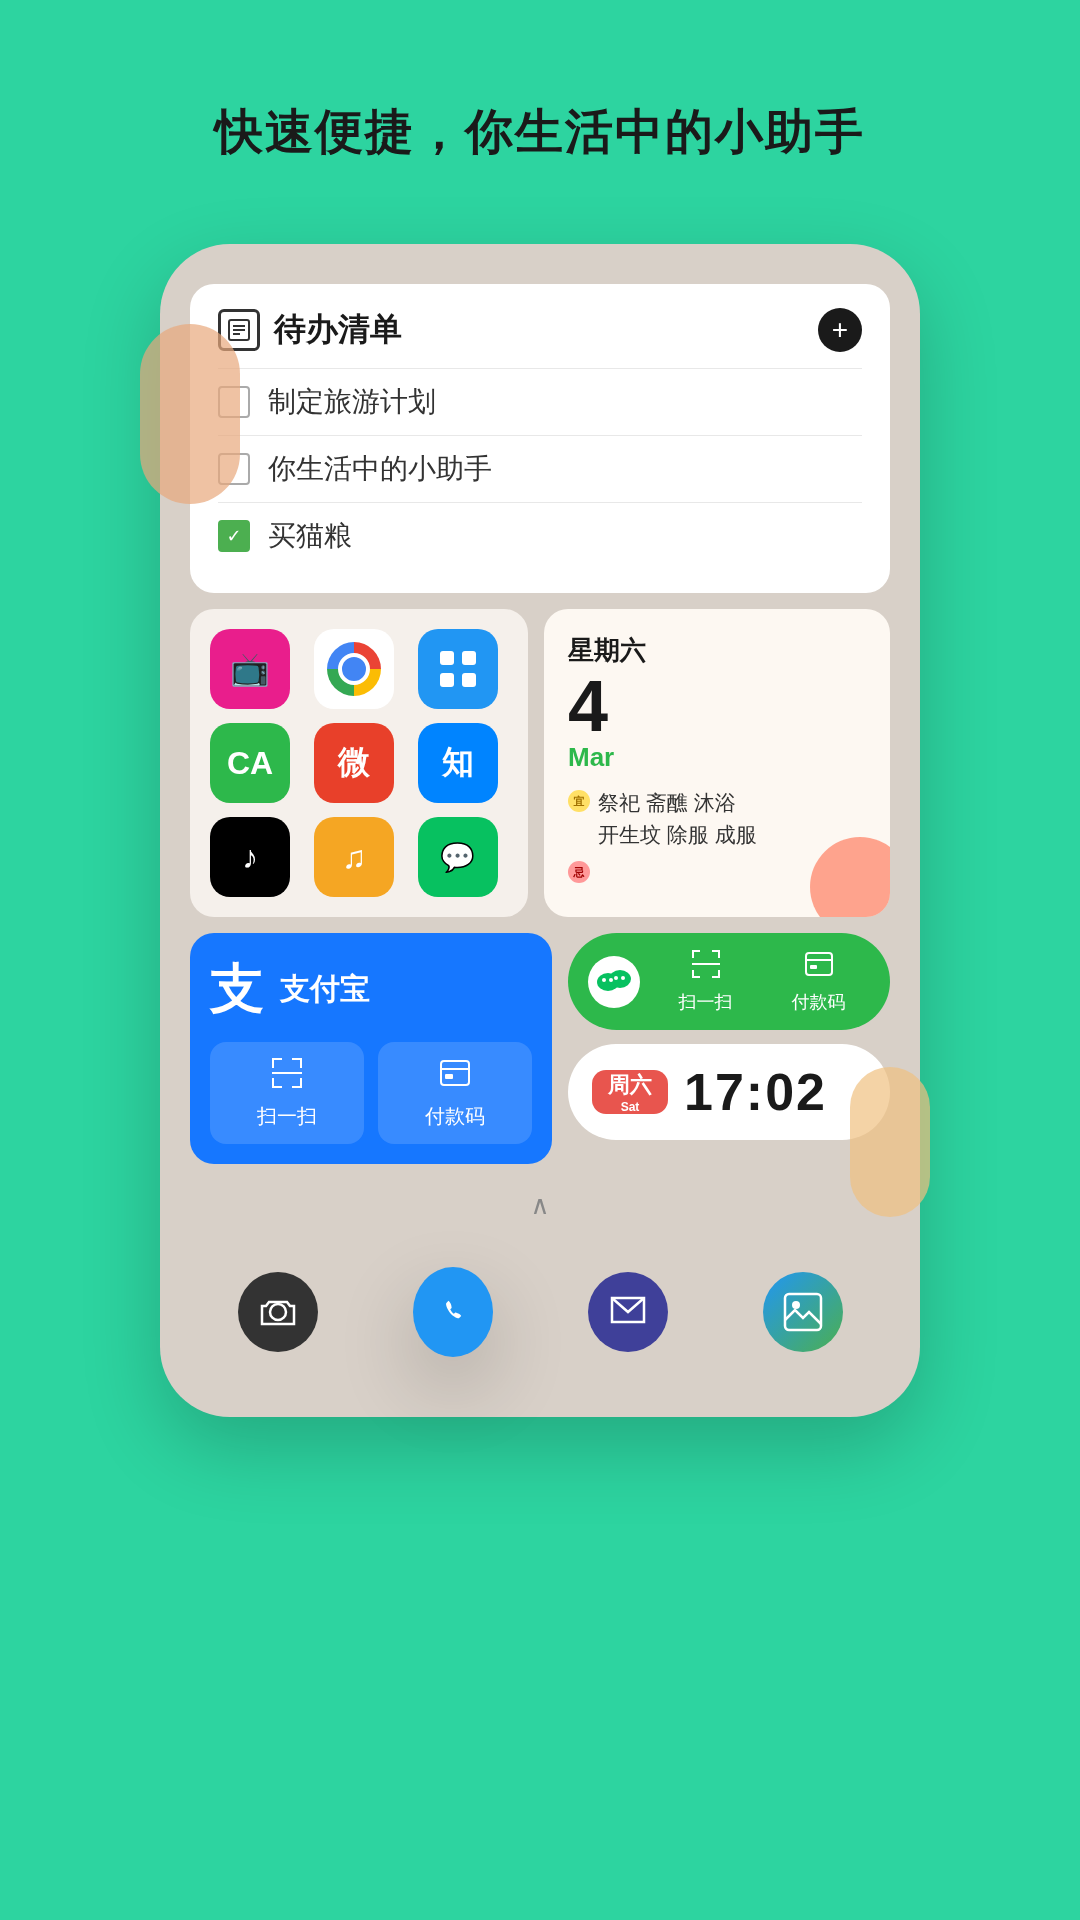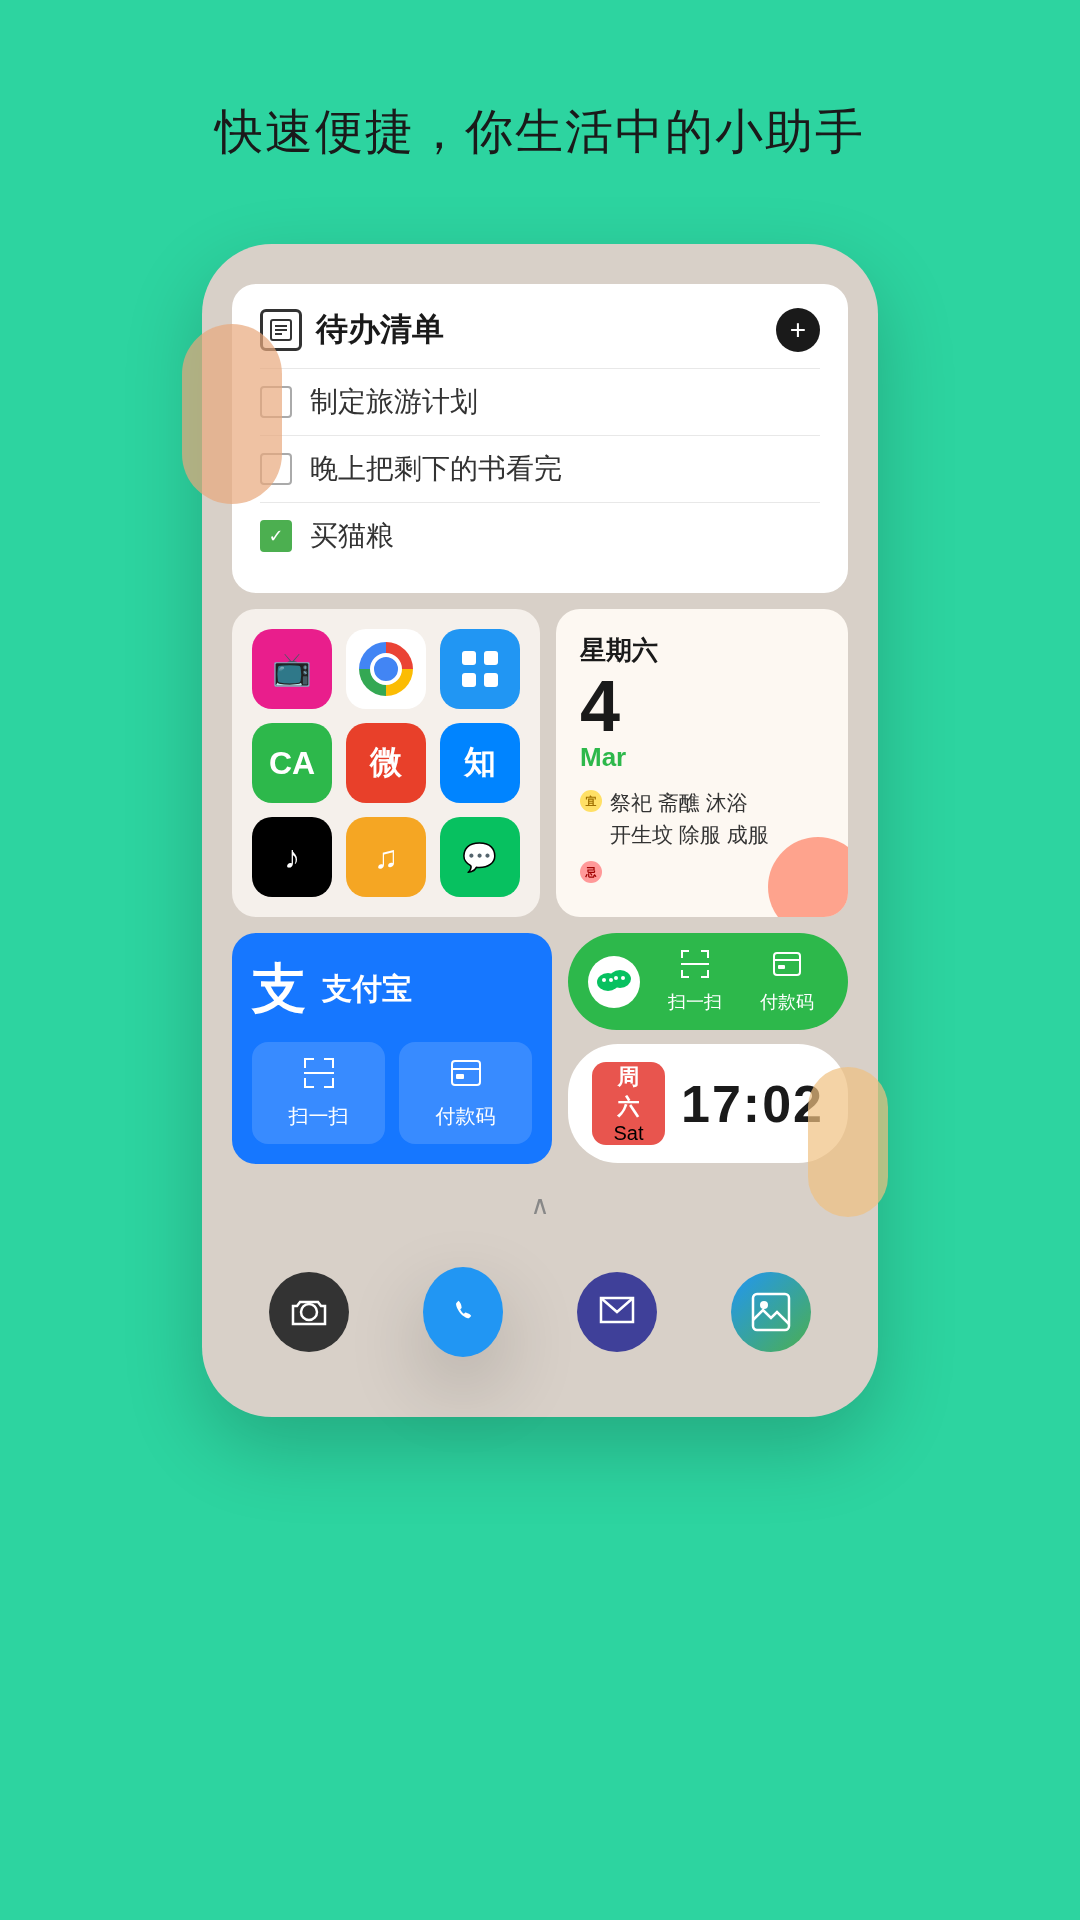--- a/index.html
+++ b/index.html
@@ -21,34 +21,34 @@
     }
     .header-title {
       font-size: 88px;
       font-weight: 900;
       color: #1a1a1a;
       letter-spacing: 4px;
       margin-bottom: 30px;
     }
     .header-subtitle {
       font-size: 48px;
-      font-weight: 400;
+      font-weight: 700;
       color: #1a1a1a;
       letter-spacing: 2px;
     }
 
     
     .phone-wrapper {
       display: flex;
       justify-content: center;
       align-items: flex-start;
       padding-top: 20px;
     }
     .phone {
-      width: 676px;
+      width: 760px;
       background: #d8d0c8;
       border-radius: 70px;
       padding: 40px 30px 50px 30px;
       box-shadow: 0 30px 80px rgba(0,0,0,0.2);
       position: relative;
     }
 
     
     .deco-shape-tl {
       position: absolute;
@@ -369,23 +369,23 @@
       padding: 0 16px;
       text-align: center;
     }
     .clock-day-text {
       font-size: 22px;
       font-weight: 700;
       color: white;
       display: block;
     }
     .clock-sat-text {
-      font-size: 20px;
-      font-weight: 400;
-      color: #000000;
+      font-size: 12px;
+      font-weight: 700;
+      color: #ffffff;
       display: block;
     }
     .clock-time {
       font-size: 52px;
       font-weight: 700;
       color: #1a1a1a;
       letter-spacing: 2px;
     }
 
     
@@ -471,21 +471,21 @@
             </div>
             <div class="todo-add-btn">+</div>
           </div>
 
           <div class="todo-item">
             <div class="todo-checkbox"></div>
             <div class="todo-text">制定旅游计划</div>
           </div>
           <div class="todo-item">
             <div class="todo-checkbox"></div>
-            <div class="todo-text">晚上把剩下的书看完</div>
+            <div class="todo-text">你生活中的小助手</div>
           </div>
           <div class="todo-item">
             <div class="todo-checkbox checked">✓</div>
             <div class="todo-text">买猫粮</div>
           </div>
         </div>
 
         <div class="middle-row">
 
           <div class="app-grid-widget">

